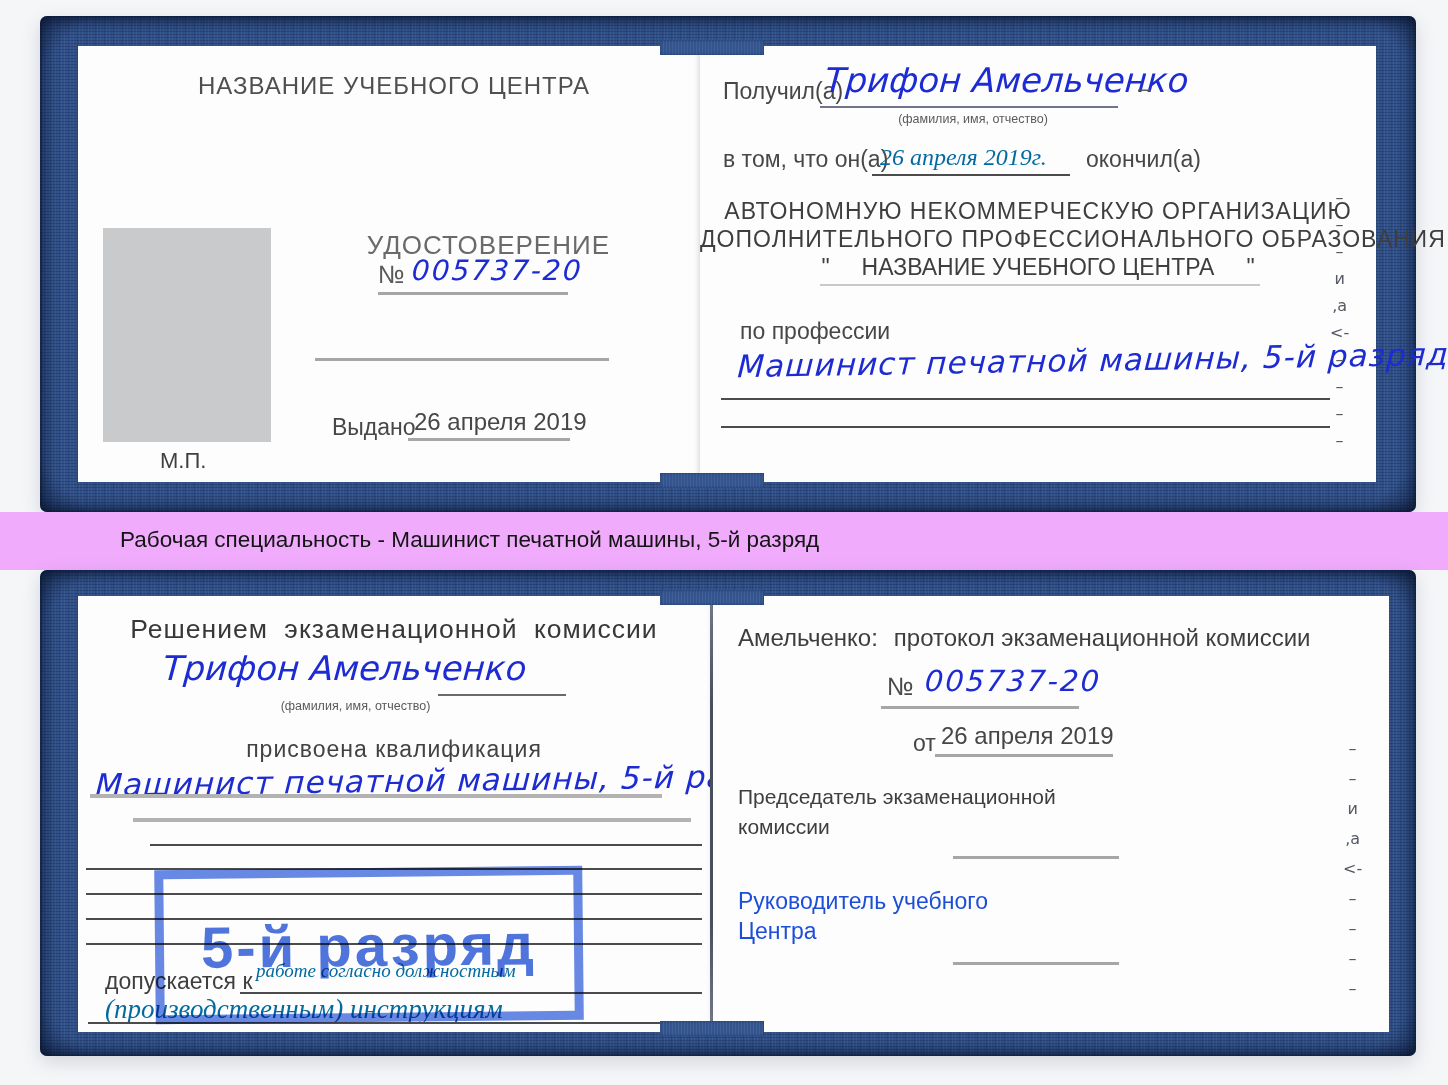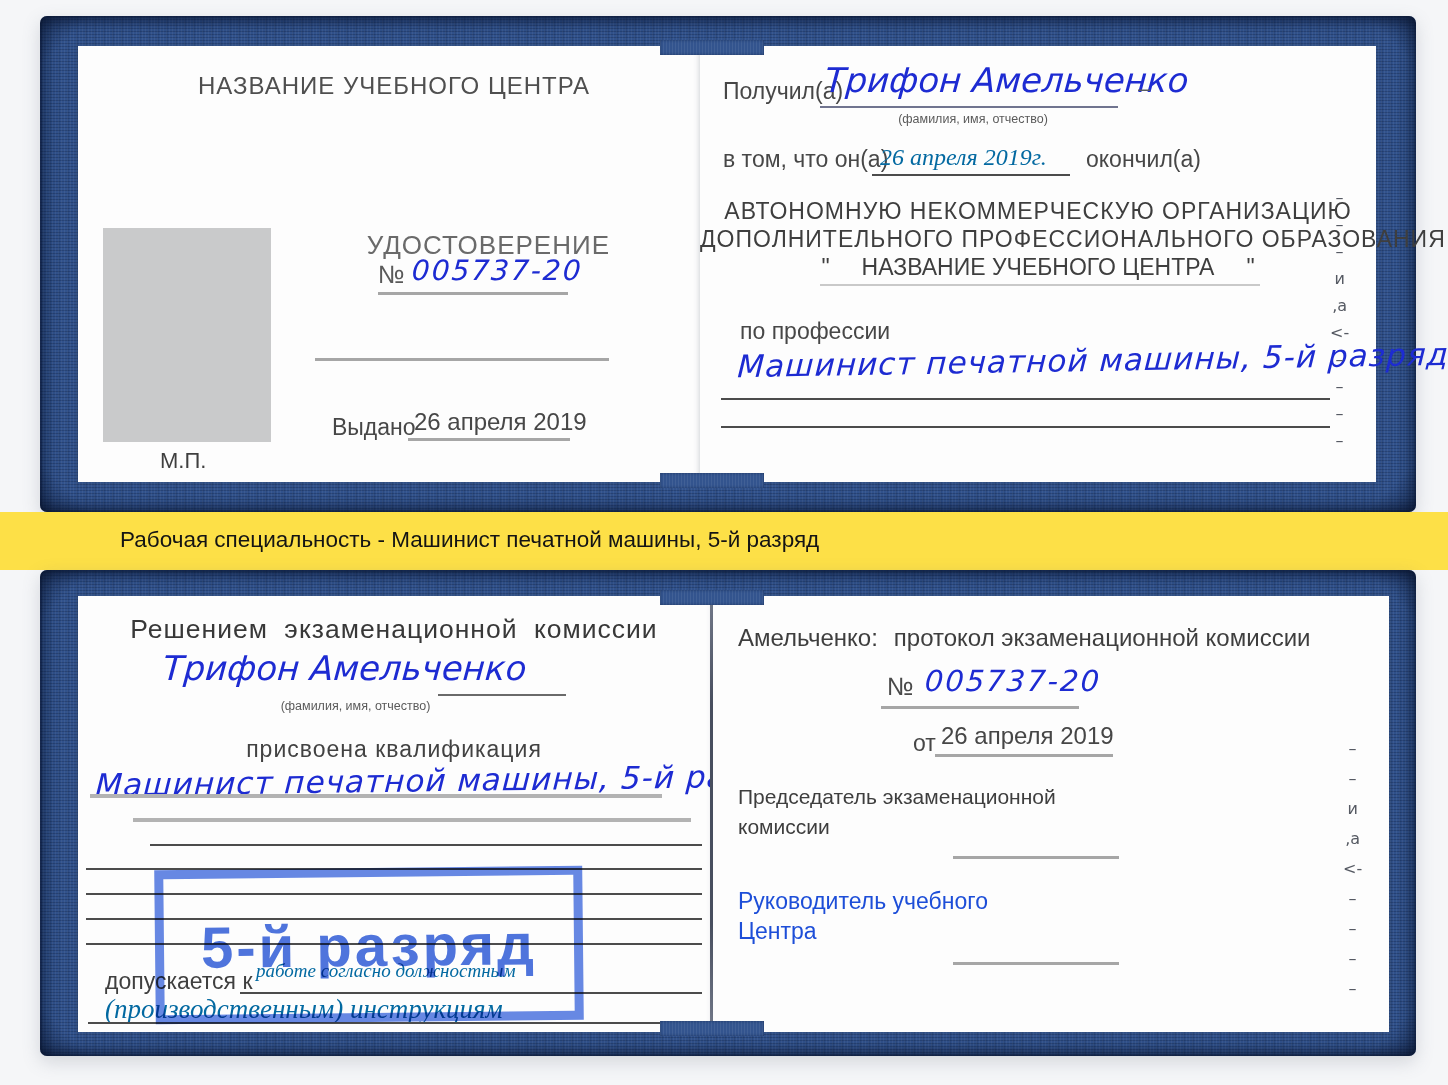--- a/index.html
+++ b/index.html
@@ -78,21 +78,21 @@
   .stamp{
     position:absolute;border:9px solid rgba(77,116,224,.85);
     display:flex;align-items:center;justify-content:center;
     transform:rotate(-0.6deg);mix-blend-mode:multiply;z-index:5;
   }
   .stamp span{
     font-weight:700;font-size:58px;color:rgba(70,110,220,.95);
     letter-spacing:3px;white-space:nowrap;
   }
 
-  .caption-band{position:absolute;left:0;top:512px;width:100%;height:58px;background:#fde047;}
+  .caption-band{position:absolute;left:0;top:512px;width:100%;height:58px;background:#f0abfc;}
   .caption-band span{
     position:absolute;left:120px;top:15px;font-size:22.5px;color:#141414;white-space:nowrap;
   }
 
   .org3row{position:absolute;left:0;width:100%;display:flex;justify-content:center;gap:32px;}
   .basisrow{position:absolute;display:flex;gap:16px;}
 </style>
 </head>
 <body>
 

